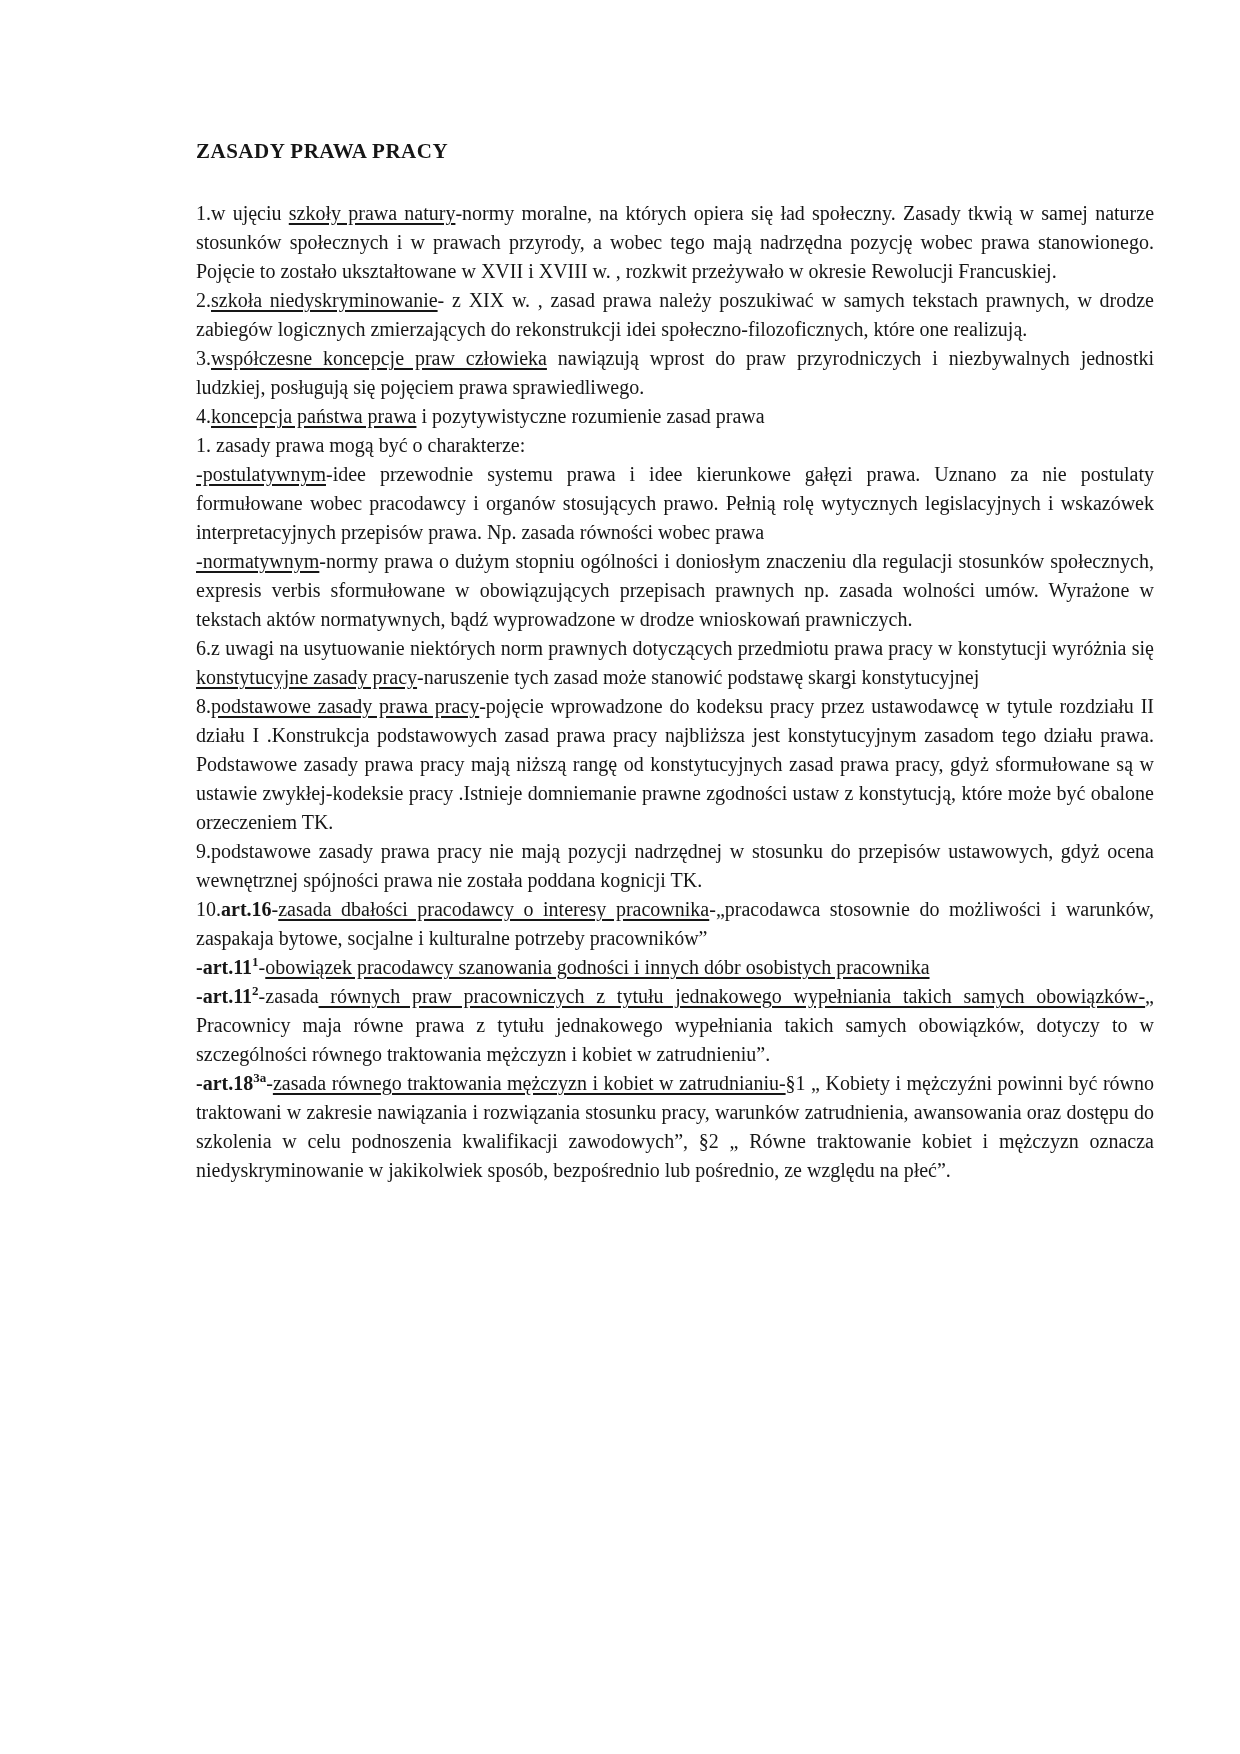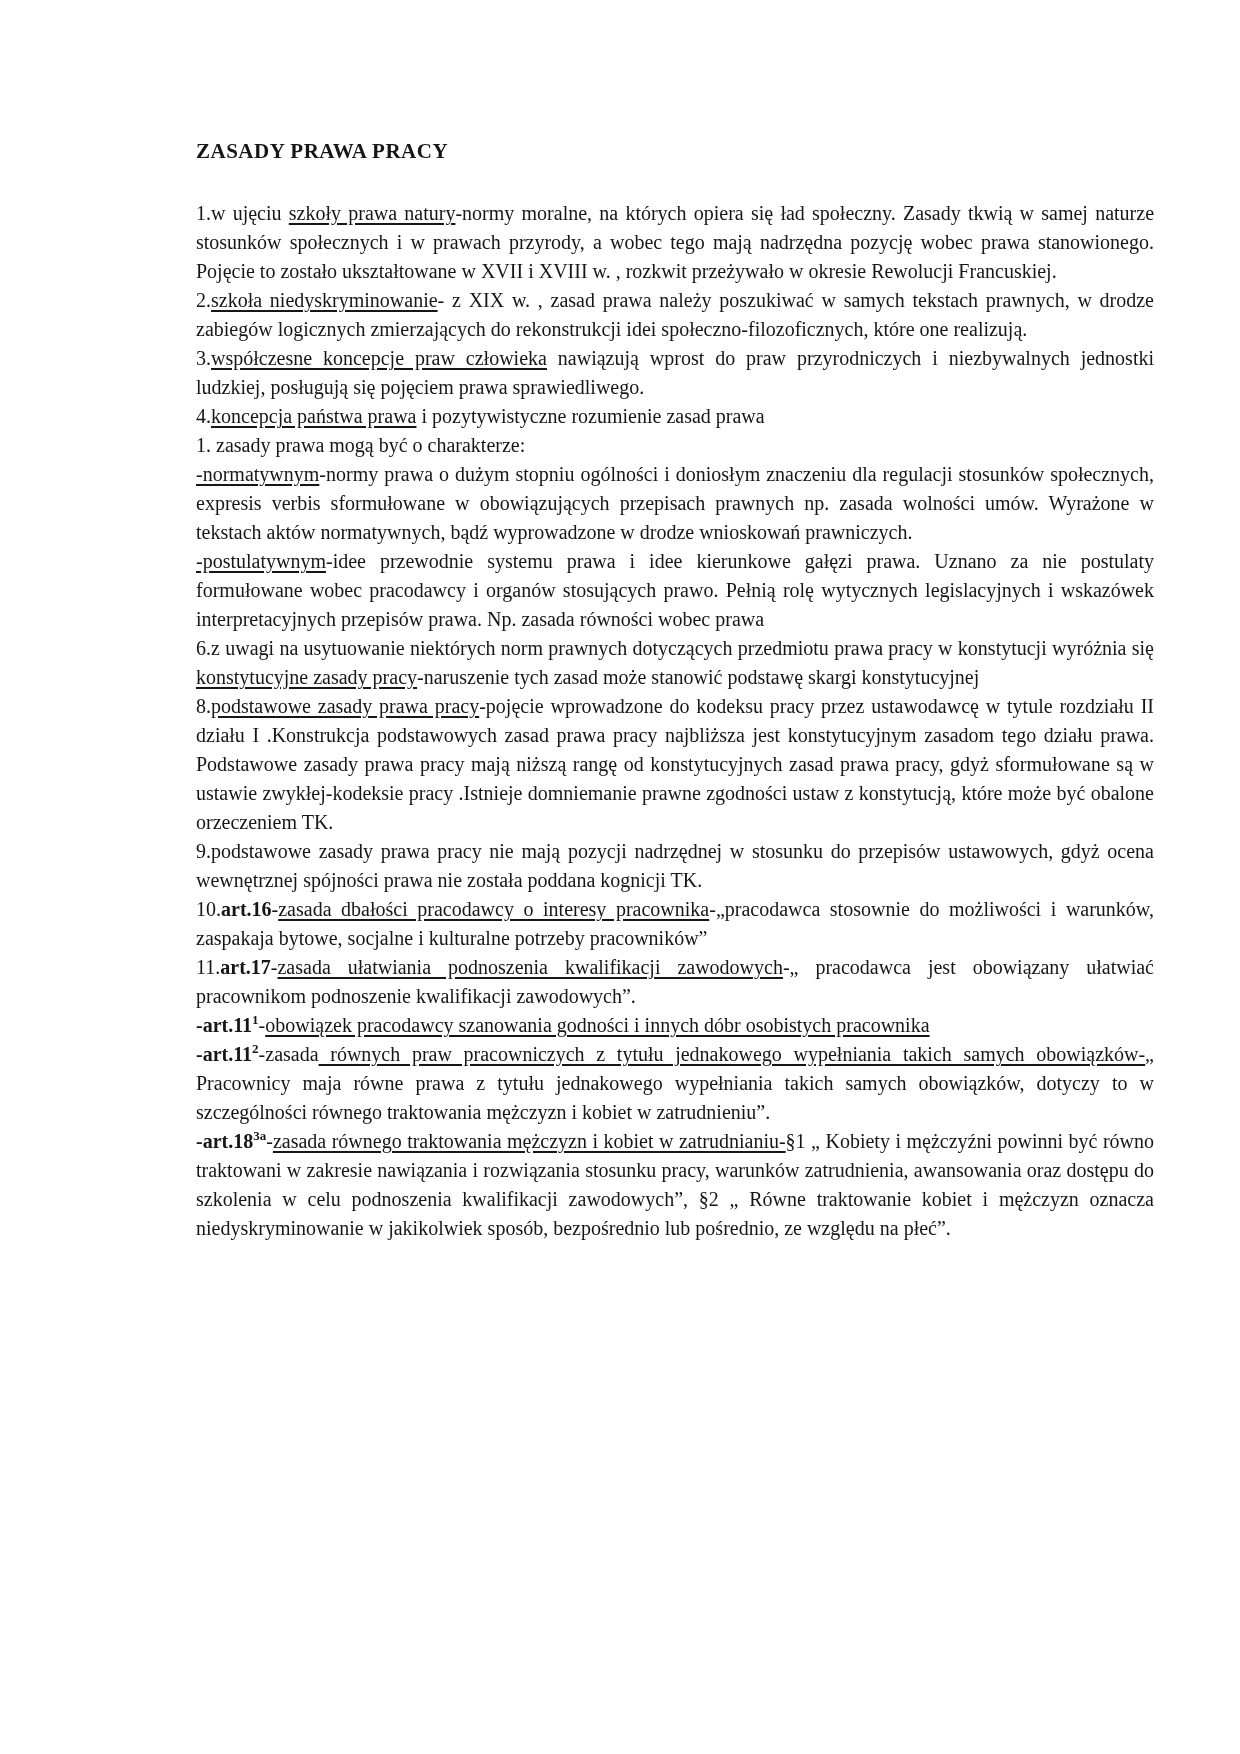--- a/index.html
+++ b/index.html
@@ -49,25 +49,24 @@
 
 <div class="page">
   <div class="content">
     <h1 class="doc-title">ZASADY PRAWA PRACY</h1>
     <div>
         <p class="para"><span>1.w ujęciu </span><span class="u">szkoły prawa natury</span><span>-normy moralne, na których opiera się ład społeczny. Zasady tkwią w samej naturze stosunków społecznych i w prawach przyrody, a wobec tego mają nadrzędna pozycję wobec prawa stanowionego. Pojęcie to zostało ukształtowane w XVII i XVIII w. , rozkwit przeżywało w okresie Rewolucji Francuskiej.</span></p>
         <p class="para"><span>2.</span><span class="u">szkoła niedyskryminowanie</span><span>- z XIX w. , zasad prawa należy poszukiwać w samych tekstach prawnych, w drodze zabiegów logicznych zmierzających do rekonstrukcji idei społeczno-filozoficznych, które one realizują.</span></p>
         <p class="para"><span>3.</span><span class="u">współczesne koncepcje praw człowieka</span><span> nawiązują wprost do praw przyrodniczych i niezbywalnych jednostki ludzkiej, posługują się pojęciem prawa sprawiedliwego.</span></p>
         <p class="para"><span>4.</span><span class="u">koncepcja państwa prawa</span><span> i pozytywistyczne rozumienie zasad prawa</span></p>
         <p class="para"><span>1. zasady prawa mogą być o charakterze:</span></p>
+        <p class="para"><span class="u">-postulatywnym</span><span>-idee przewodnie systemu prawa  i idee kierunkowe gałęzi prawa. Uznano za nie postulaty formułowane wobec pracodawcy i organów stosujących prawo. Pełnią rolę wytycznych legislacyjnych i wskazówek interpretacyjnych przepisów prawa. Np. zasada równości wobec prawa</span></p>
         <p class="para"><span class="u">-normatywnym</span><span>-normy prawa o dużym stopniu ogólności i doniosłym znaczeniu dla regulacji stosunków społecznych, expresis verbis sformułowane w obowiązujących przepisach prawnych np. zasada wolności umów. Wyrażone w tekstach aktów normatywnych, bądź wyprowadzone w drodze wnioskowań prawniczych.</span></p>
-        <p class="para"><span class="u">-postulatywnym</span><span>-idee przewodnie systemu prawa  i idee kierunkowe gałęzi prawa. Uznano za nie postulaty formułowane wobec pracodawcy i organów stosujących prawo. Pełnią rolę wytycznych legislacyjnych i wskazówek interpretacyjnych przepisów prawa. Np. zasada równości wobec prawa</span></p>
         <p class="para"><span>6.z uwagi na usytuowanie niektórych norm prawnych dotyczących przedmiotu prawa pracy w konstytucji wyróżnia się </span><span class="u">konstytucyjne zasady pracy</span><span>-naruszenie tych zasad może stanowić podstawę skargi konstytucyjnej</span></p>
         <p class="para"><span>8.</span><span class="u">podstawowe zasady prawa pracy</span><span>-pojęcie wprowadzone do kodeksu pracy przez ustawodawcę w tytule rozdziału II działu I .Konstrukcja podstawowych zasad prawa pracy najbliższa jest konstytucyjnym zasadom tego działu prawa. Podstawowe zasady prawa pracy mają niższą rangę od konstytucyjnych zasad prawa pracy, gdyż sformułowane są w ustawie zwykłej-kodeksie pracy .Istnieje domniemanie prawne zgodności ustaw z konstytucją, które może być obalone orzeczeniem TK.</span></p>
         <p class="para"><span>9.podstawowe zasady prawa pracy nie mają pozycji nadrzędnej w stosunku do przepisów ustawowych, gdyż ocena wewnętrznej spójności prawa nie została poddana kognicji TK.</span></p>
         <p class="para"><span>10.</span><span class="b">art.16</span><span>-</span><span class="u">zasada dbałości pracodawcy o interesy pracownika</span><span>-„pracodawca stosownie do możliwości i warunków, zaspakaja bytowe, socjalne i kulturalne potrzeby pracowników”</span></p>
-        <p class="para"><span>11.</span><span class="b">art.17</span><span>-</span><span class="u">zasada ułatwiania podnoszenia kwalifikacji zawodowych</span><span>-„ pracodawca jest obowiązany ułatwiać pracownikom podnoszenie kwalifikacji zawodowych”.</span></p>
         <p class="para"><span class="b">-art.11</span><sup class="b">1</sup><span>-</span><span class="u">obowiązek pracodawcy szanowania godności i innych dóbr osobistych pracownika</span></p>
         <p class="para"><span class="b">-art.11</span><sup class="b">2</sup><span>-zasada</span><span class="u"> równych praw pracowniczych z tytułu jednakowego wypełniania takich samych obowiązków-</span><span>„ Pracownicy maja równe prawa z tytułu jednakowego wypełniania takich samych obowiązków, dotyczy to w szczególności równego traktowania mężczyzn i kobiet w zatrudnieniu”.</span></p>
         <p class="para"><span class="b">-art.18</span><sup class="b">3a</sup><span>-</span><span class="u">zasada równego traktowania mężczyzn i kobiet w zatrudnianiu-</span><span>§1 „ Kobiety i mężczyźni powinni być równo traktowani w zakresie nawiązania i rozwiązania stosunku pracy, warunków zatrudnienia, awansowania oraz dostępu do szkolenia w celu podnoszenia kwalifikacji zawodowych”, §2 „ Równe traktowanie kobiet i mężczyzn oznacza niedyskryminowanie w jakikolwiek sposób, bezpośrednio lub pośrednio, ze względu na płeć”.</span></p>
       </div>
   </div>
 </div>
 
 </body></html>

